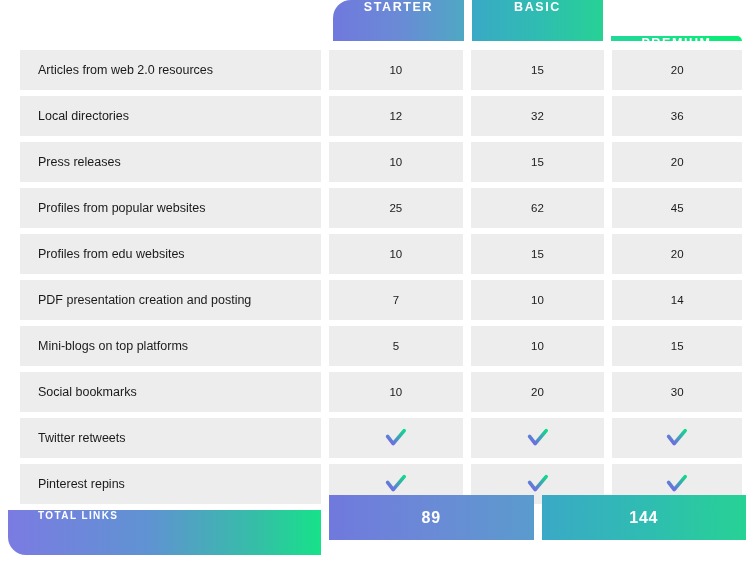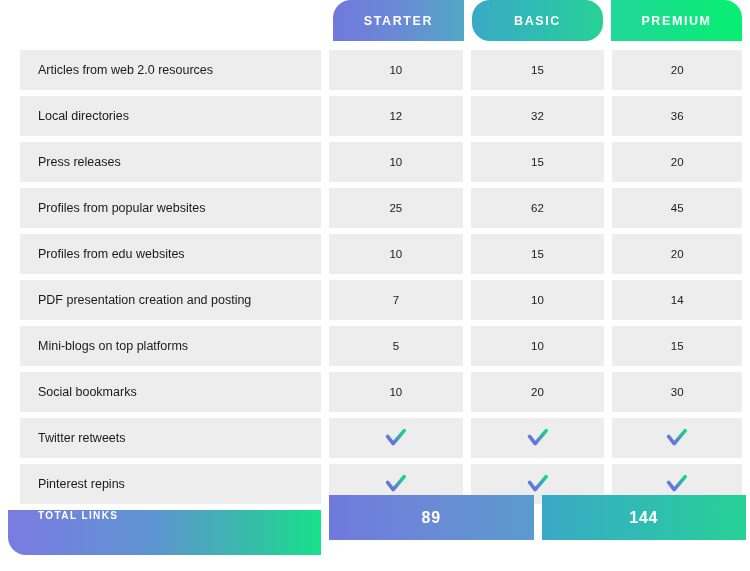--- a/index.html
+++ b/index.html
@@ -50,41 +50,40 @@
     margin-bottom: 9px;
   }
   .header-spacer {
     width: 325px;
     flex: 0 0 325px;
   }
   .header-cell {
     flex: 1 1 0;
     margin: 0 4px;
     display: flex;
-    align-items: center;
     justify-content: center;
     color: #ffffff;
     font-size: 12.5px;
     font-weight: bold;
     letter-spacing: 1.6px;
     box-sizing: border-box;
   }
   .header-cell.first {
     margin-left: 8px;
     border-top-left-radius: 18px;
     background: linear-gradient(to right, #7079dd 0%, #6a8ad6 50%, #4fa8c4 100%);
   }
   .header-cell.middle {
     background: linear-gradient(to right, #3aa9c6 0%, #2fbcb2 50%, #27d295 100%);
-    border-radius: 18px;
   }
   .header-cell.last {
     margin-right: 8px;
     border-top-right-radius: 18px;
     background: linear-gradient(to right, #22d79a 0%, #14e385 50%, #06ef71 100%);
+    margin-top: 36px;
   }
 
   
   .feature-row {
     height: 40px;
     margin-bottom: 6px;
   }
   .feature-row .cell-label {
     padding-left: 12px;
   }

